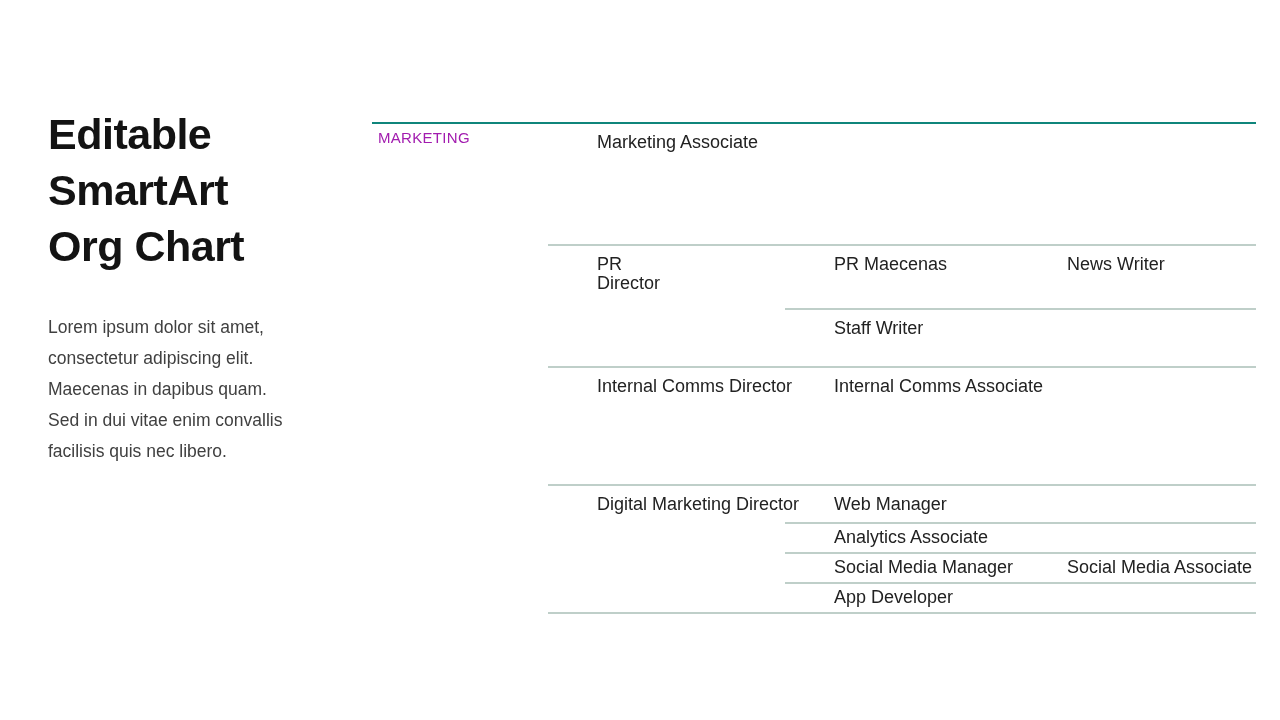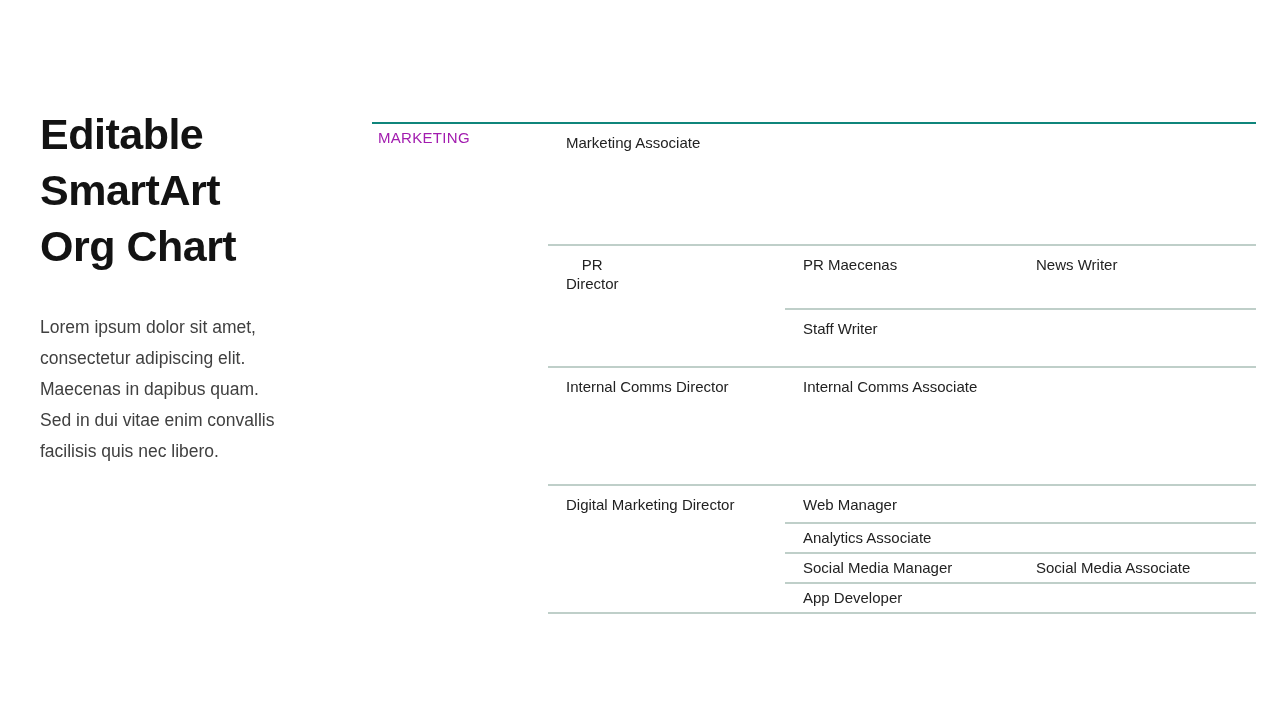--- a/index.html
+++ b/index.html
@@ -12,21 +12,21 @@
     position: relative;
     width: 1280px;
     height: 720px;
     background: #ffffff;
     overflow: hidden;
   }
 
   
   .left-panel {
     position: absolute;
-    left: 40px;
+    left: 48px;
     top: 106px;
     width: 300px;
   }
   .slide-title {
     margin: 0;
     width: 248px;
     font-size: 43px;
     line-height: 56px;
     font-weight: bold;
     letter-spacing: -0.5px;
@@ -57,21 +57,21 @@
     position: absolute;
     left: 6px;
     top: 7px;
     font-size: 15px;
     letter-spacing: 0.3px;
     color: #a21caf;
     white-space: nowrap;
   }
   .row { position: relative; }
   .row-marketing   { height: 120px; }
-  .row-pr-top      { height: 62px; text-align: center;  }
+  .row-pr-top      { height: 62px;  }
   .row-pr-sub      { height: 56px;  }
   .row-comms       { height: 116px; }
   .row-digital-top { height: 36px;  }
   .row-compact     { height: 28px; text-align: center;  }
 
   .section-divider {
     height: 2px;
     margin-left: 176px;
     width: 708px;
     background: var(--divider, #bfcfc9);
@@ -79,24 +79,25 @@
   .sub-divider {
     height: 2px;
     margin-left: 413px;
     width: 471px;
     background: var(--divider, #bfcfc9);
   }
 
   .cell {
     position: absolute;
     top: 9px;
-    font-size: 15px;
+    font-size: 18px;
     line-height: 19px;
     color: #222222;
     white-space: pre-line;
+    margin-left: 31px;
   }
   .row-compact .cell { top: 4px; }
   .col-director  { left: 194px; }
   .col-manager   { left: 431px; }
   .col-associate { left: 664px; }
 </style>
 </head>
 <body>
 
 <div class="slide">

